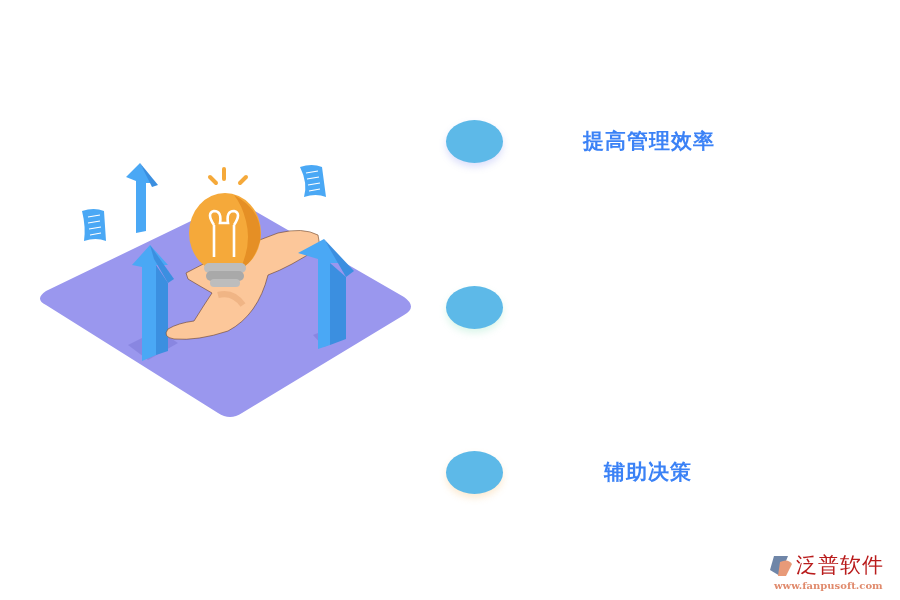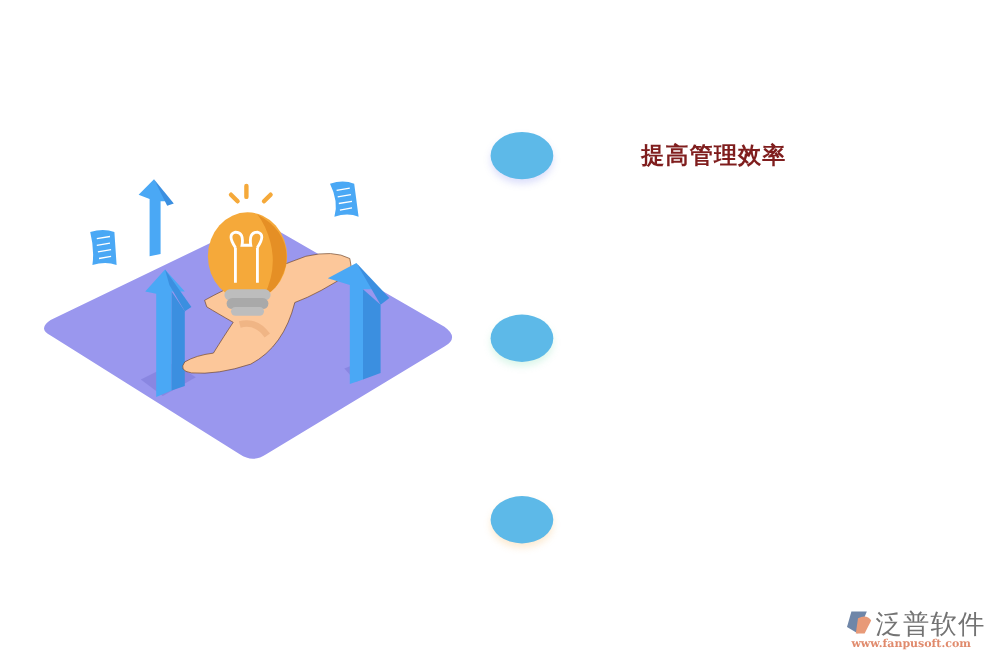--- a/index.html
+++ b/index.html
@@ -13,30 +13,30 @@
     position: absolute; left: 0; top: 0; width: 57px; height: 43px; border-radius: 50%;
     background: #5db9e8;
   }
   .item-1 { top: 120px; }
   .item-1 .dot { box-shadow: 0 4px 7px rgba(120,130,240,0.25); }
   .item-2 { top: 286px; }
   .item-2 .dot { box-shadow: 0 4px 7px rgba(110,220,170,0.25); }
   .item-3 { top: 451px; }
   .item-3 .dot { box-shadow: 0 4px 7px rgba(245,190,110,0.30); }
   .label {
-    position: absolute; top: 7px; font-size: 21px; font-weight: bold; color: #7f1d1d;
+    position: absolute; top: 7px; font-size: 21px; font-weight: bold; color: #3b82f6;
     letter-spacing: 1px; white-space: nowrap;
   }
   .item-1 .label { left: 137px; }
   .item-2 .label { left: 160px; }
   .item-3 .label { left: 158px; }
   .logo { position: absolute; left: 768px; top: 551px; width: 130px; height: 44px; }
   .logo-icon { position: absolute; left: 0; top: 3px; width: 26px; height: 24px; }
   .logo-name {
-    position: absolute; left: 28px; top: 0; font-size: 24px; color: #737373; letter-spacing: 1px;
+    position: absolute; left: 28px; top: 0; font-size: 21px; color: #b91c1c; letter-spacing: 1px;
     white-space: nowrap;
   }
   .logo-url {
     position: absolute; left: 6px; top: 29px; font-family: "DejaVu Serif", serif; font-size: 10px;
     color: #e08a6c; white-space: nowrap; font-weight: bold;
   }
 </style>
 </head>
 <body>
 
@@ -97,20 +97,21 @@
   <div class="dot"></div>
   <div class="label">提高管理效率</div>
 </div>
 
 <div class="item item-2">
   <div class="dot"></div>
 </div>
 
 <div class="item item-3">
   <div class="dot"></div>
+  <div class="label">辅助决策</div>
 </div>
 
 <div class="logo">
   <svg class="logo-icon" viewBox="0 0 26 24">
     <path d="M6 2 L20 2 L12 22 L2 16 Z" fill="#6f86a8"></path>
     <path d="M12 8 Q20 4 24 10 L18 22 L10 22 Z" fill="#e89a78"></path>
   </svg>
   <div class="logo-name">泛普软件</div>
   <div class="logo-url">www.fanpusoft.com</div>
 </div>

